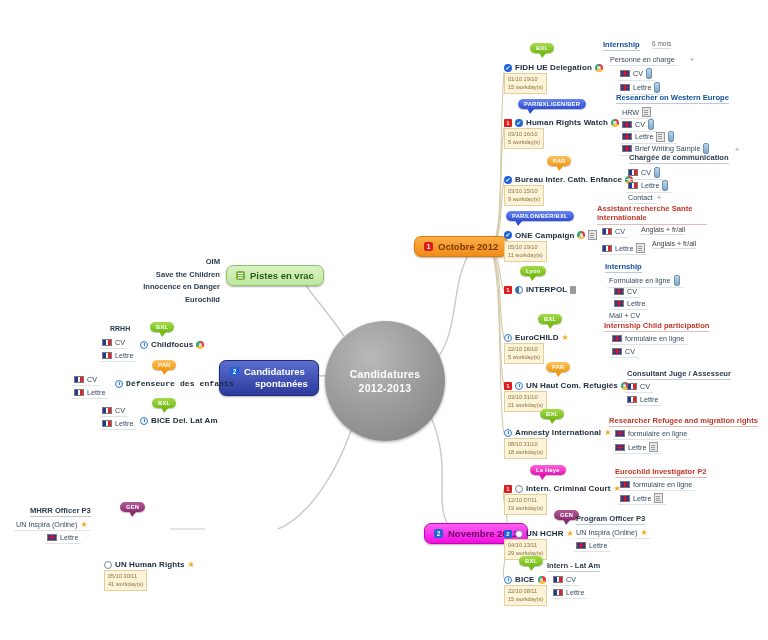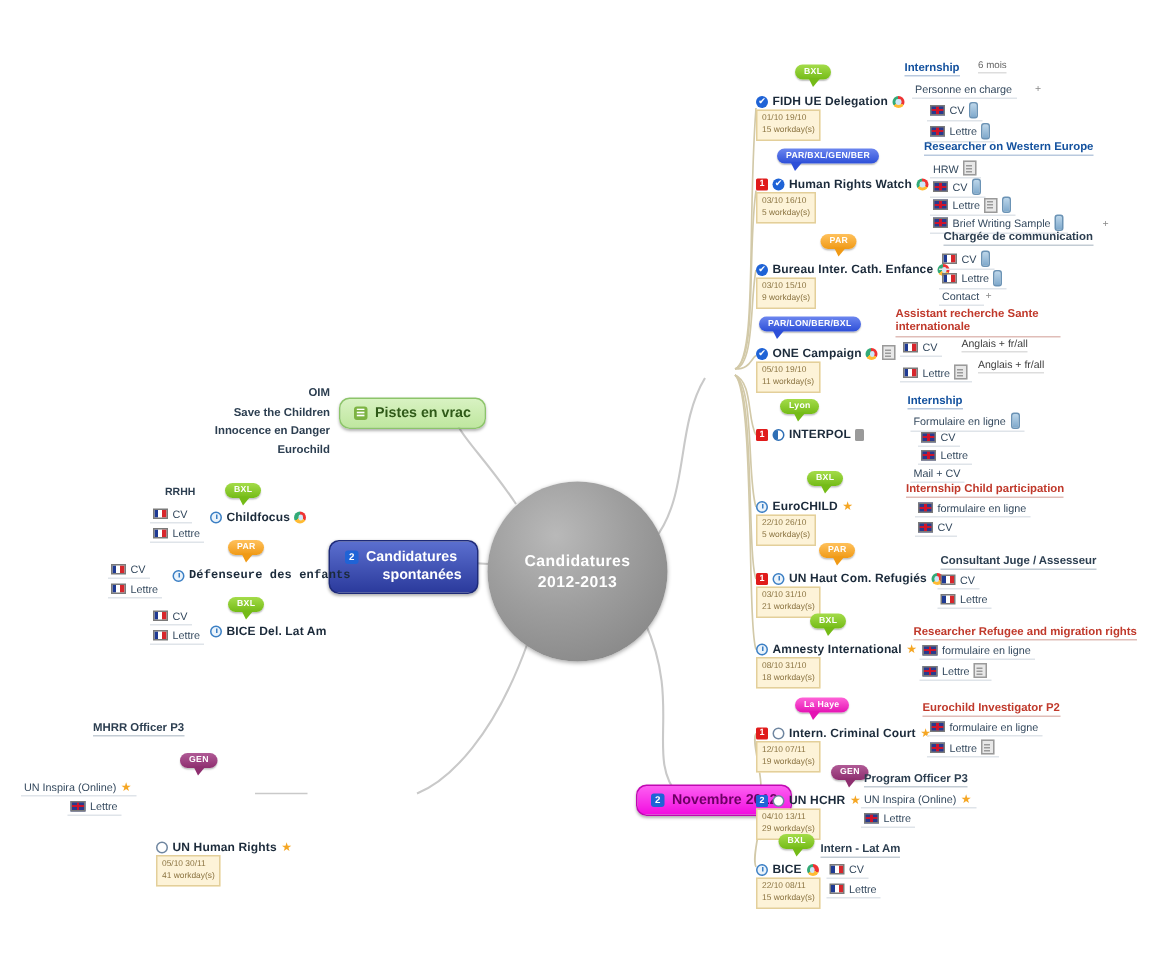--- a/index.html
+++ b/index.html
@@ -27,21 +27,21 @@
 
   .t-octobre{background:linear-gradient(#fcae4a,#f08c17);border:1px solid #d97c0c;color:#7a3d00;}
   .t-novembre{background:linear-gradient(#fd5ff2,#f20de0);border:1px solid #c008b2;color:#6d0064;}
   .t-decembre{background:linear-gradient(#2aa83d,#11842a);border:1px solid #0c6b20;color:#ffffff;}
   .t-pistes{background:linear-gradient(#d8f2c2,#bfe79f);border:1px solid #8cc46a;color:#2f5a18;}
   .t-spont{background:linear-gradient(#5b6fcf,#2b3a9c);border:1px solid #1d2a78;color:#ffffff;line-height:1.25;
     display:block;padding:5px 10px;text-align:left;}
 
   
   .entry{position:absolute;font-size:7.6px;}
-  .entry .row{display:flex;align-items:flex-end;gap:3px;white-space:nowrap;}
+  .entry .row{display:flex;align-items:center;gap:3px;white-space:nowrap;}
   .entry .org{font-weight:bold;color:#1b2a3a;font-size:8px;letter-spacing:.1px;}
   .entry .dates{
     margin-top:1px;background:#fdf3d8;border:1px solid #e3cf9a;color:#8a7340;
     font-size:5.6px;line-height:1.5;padding:1px 3px;display:inline-block;white-space:pre-line;
   }
 
   
   .prio{width:8px;height:8px;border-radius:1px;color:#fff;font-size:6px;font-weight:bold;
     text-align:center;line-height:8px;display:inline-block;}
   .prio-1{background:#e01b1b;}
@@ -142,20 +142,24 @@
     </g>
   </svg>
 
   <div class="central">
     <div>
       <span>Candidatures</span><br>
       <span>2012-2013</span>
     </div>
   </div>
 
+  <div class="topic t-octobre" style="left:414px;top:236px;">
+    <span class="mini" style="background:#e01b1b;">1</span>
+    <span>Octobre 2012</span>
+  </div>
 
   <div class="topic t-novembre" style="left:424px;top:523px;">
     <span class="mini" style="background:#1f63d6;">2</span>
     <span>Novembre 2012</span>
   </div>
 
 
   <div class="topic t-pistes" style="left:226px;top:265px;">
     <span class="mini" style="background:#7cb342;">☰</span>
     <span>Pistes en vrac</span>
@@ -228,21 +232,21 @@
   <div class="callout c-purple" style="left:120px;top:502px;">GEN</div>
   <div class="entry" style="left:104px;top:522px;margin-top:38px;">
     <div class="row">
       <span class="circ"></span>
       <span class="org">UN Human Rights</span>
       <span class="star">★</span>
     </div>
     <div class="dates">05/10  30/11
 41 workday(s)</div>
   </div>
-  <div class="jobtitle j-dark" style="left:30px;top:480px;margin-left:32px;">MHRR Officer P3</div>
+  <div class="jobtitle j-dark" style="left:30px;top:506px;">MHRR Officer P3</div>
   <div class="doc" style="left:14px;top:519px;">
     <span>UN Inspira (Online)</span>
     <span class="star">★</span>
   </div>
   <div class="doc" style="left:45px;top:532px;">
     <span class="flag flag-uk"></span>
     <span>Lettre</span>
   </div>
 
   <div class="callout c-green" style="left:530px;top:43px;">BXL</div>

